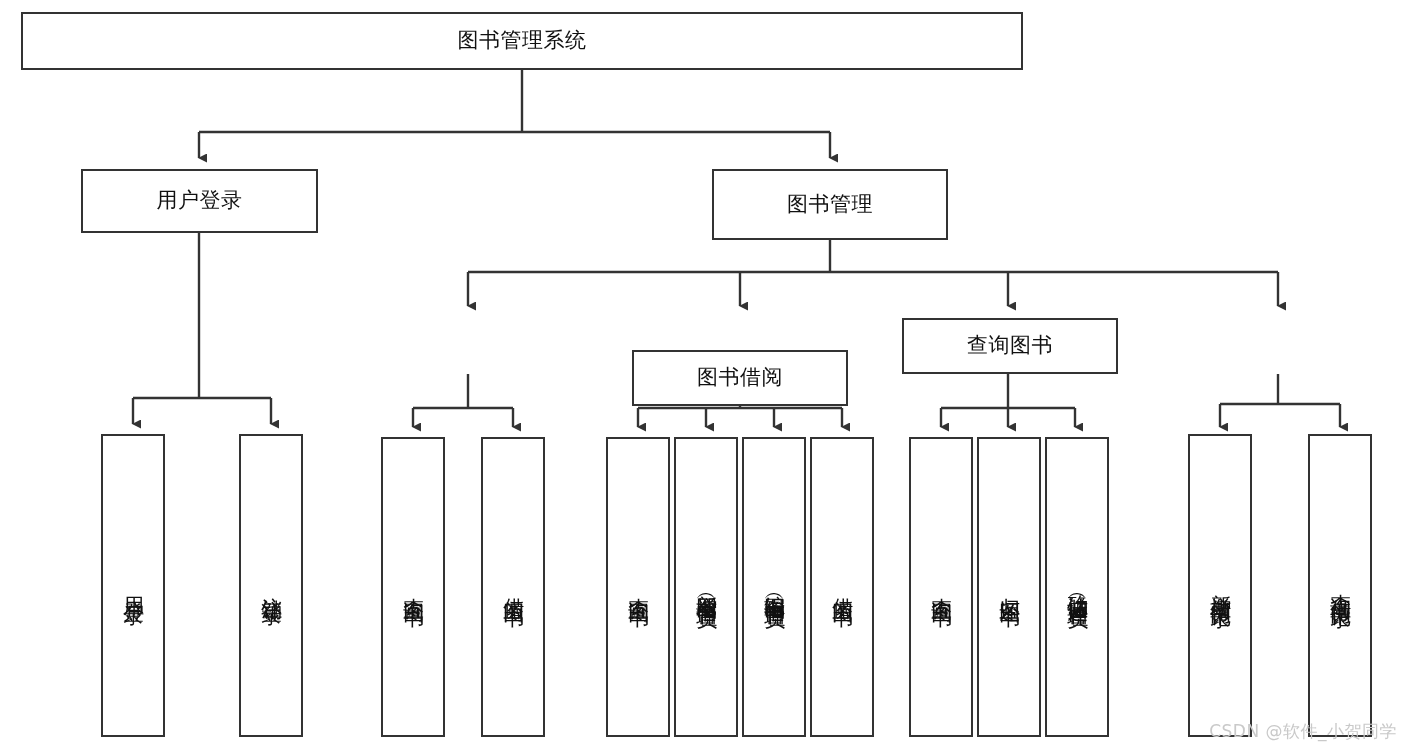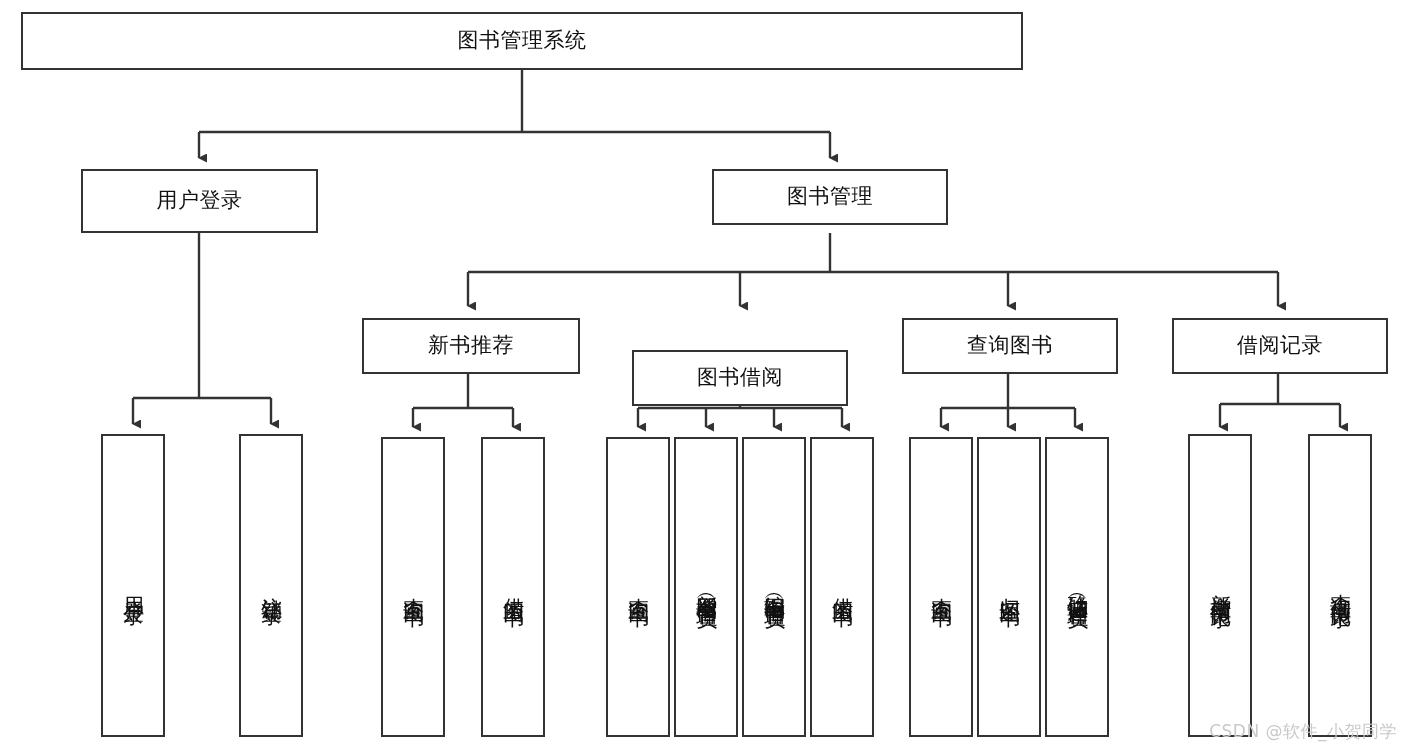--- a/index.html
+++ b/index.html
@@ -124,35 +124,29 @@
     </g>
   </svg>
 
   <div class="node horiz" style="left:21px; top:12px; width:1002px; height:58px;">
     <span>图书管理系统</span>
   </div>
 
   <div class="node horiz" style="left:81px; top:169px; width:237px; height:64px;">
     <span>用户登录</span>
   </div>
-  <div class="node horiz" style="left:712px; top:169px; width:236px; height:56px;">
+  <div class="node horiz" style="left:712px; top:169px; width:236px; height:71px;">
     <span>图书管理</span>
   </div>
 
-  <div class="node horiz" style="left:362px; top:318px; width:218px; height:56px;">
-    <span>新书推荐</span>
-  </div>
   <div class="node horiz" style="left:632px; top:318px; width:216px; height:56px;margin-top:32px;">
     <span>图书借阅</span>
   </div>
   <div class="node horiz" style="left:902px; top:318px; width:216px; height:56px;">
     <span>查询图书</span>
-  </div>
-  <div class="node horiz" style="left:1172px; top:318px; width:216px; height:56px;">
-    <span>借阅记录</span>
   </div>
 
   <div class="node vert" style="left:101px; top:434px; width:64px; height:303px;">
     <span class="vlabel">用户登录</span>
   </div>
   <div class="node vert" style="left:239px; top:434px; width:64px; height:303px;">
     <span class="vlabel">注销登录</span>
   </div>
 
   <div class="node vert" style="left:381px; top:437px; width:64px; height:300px;">

